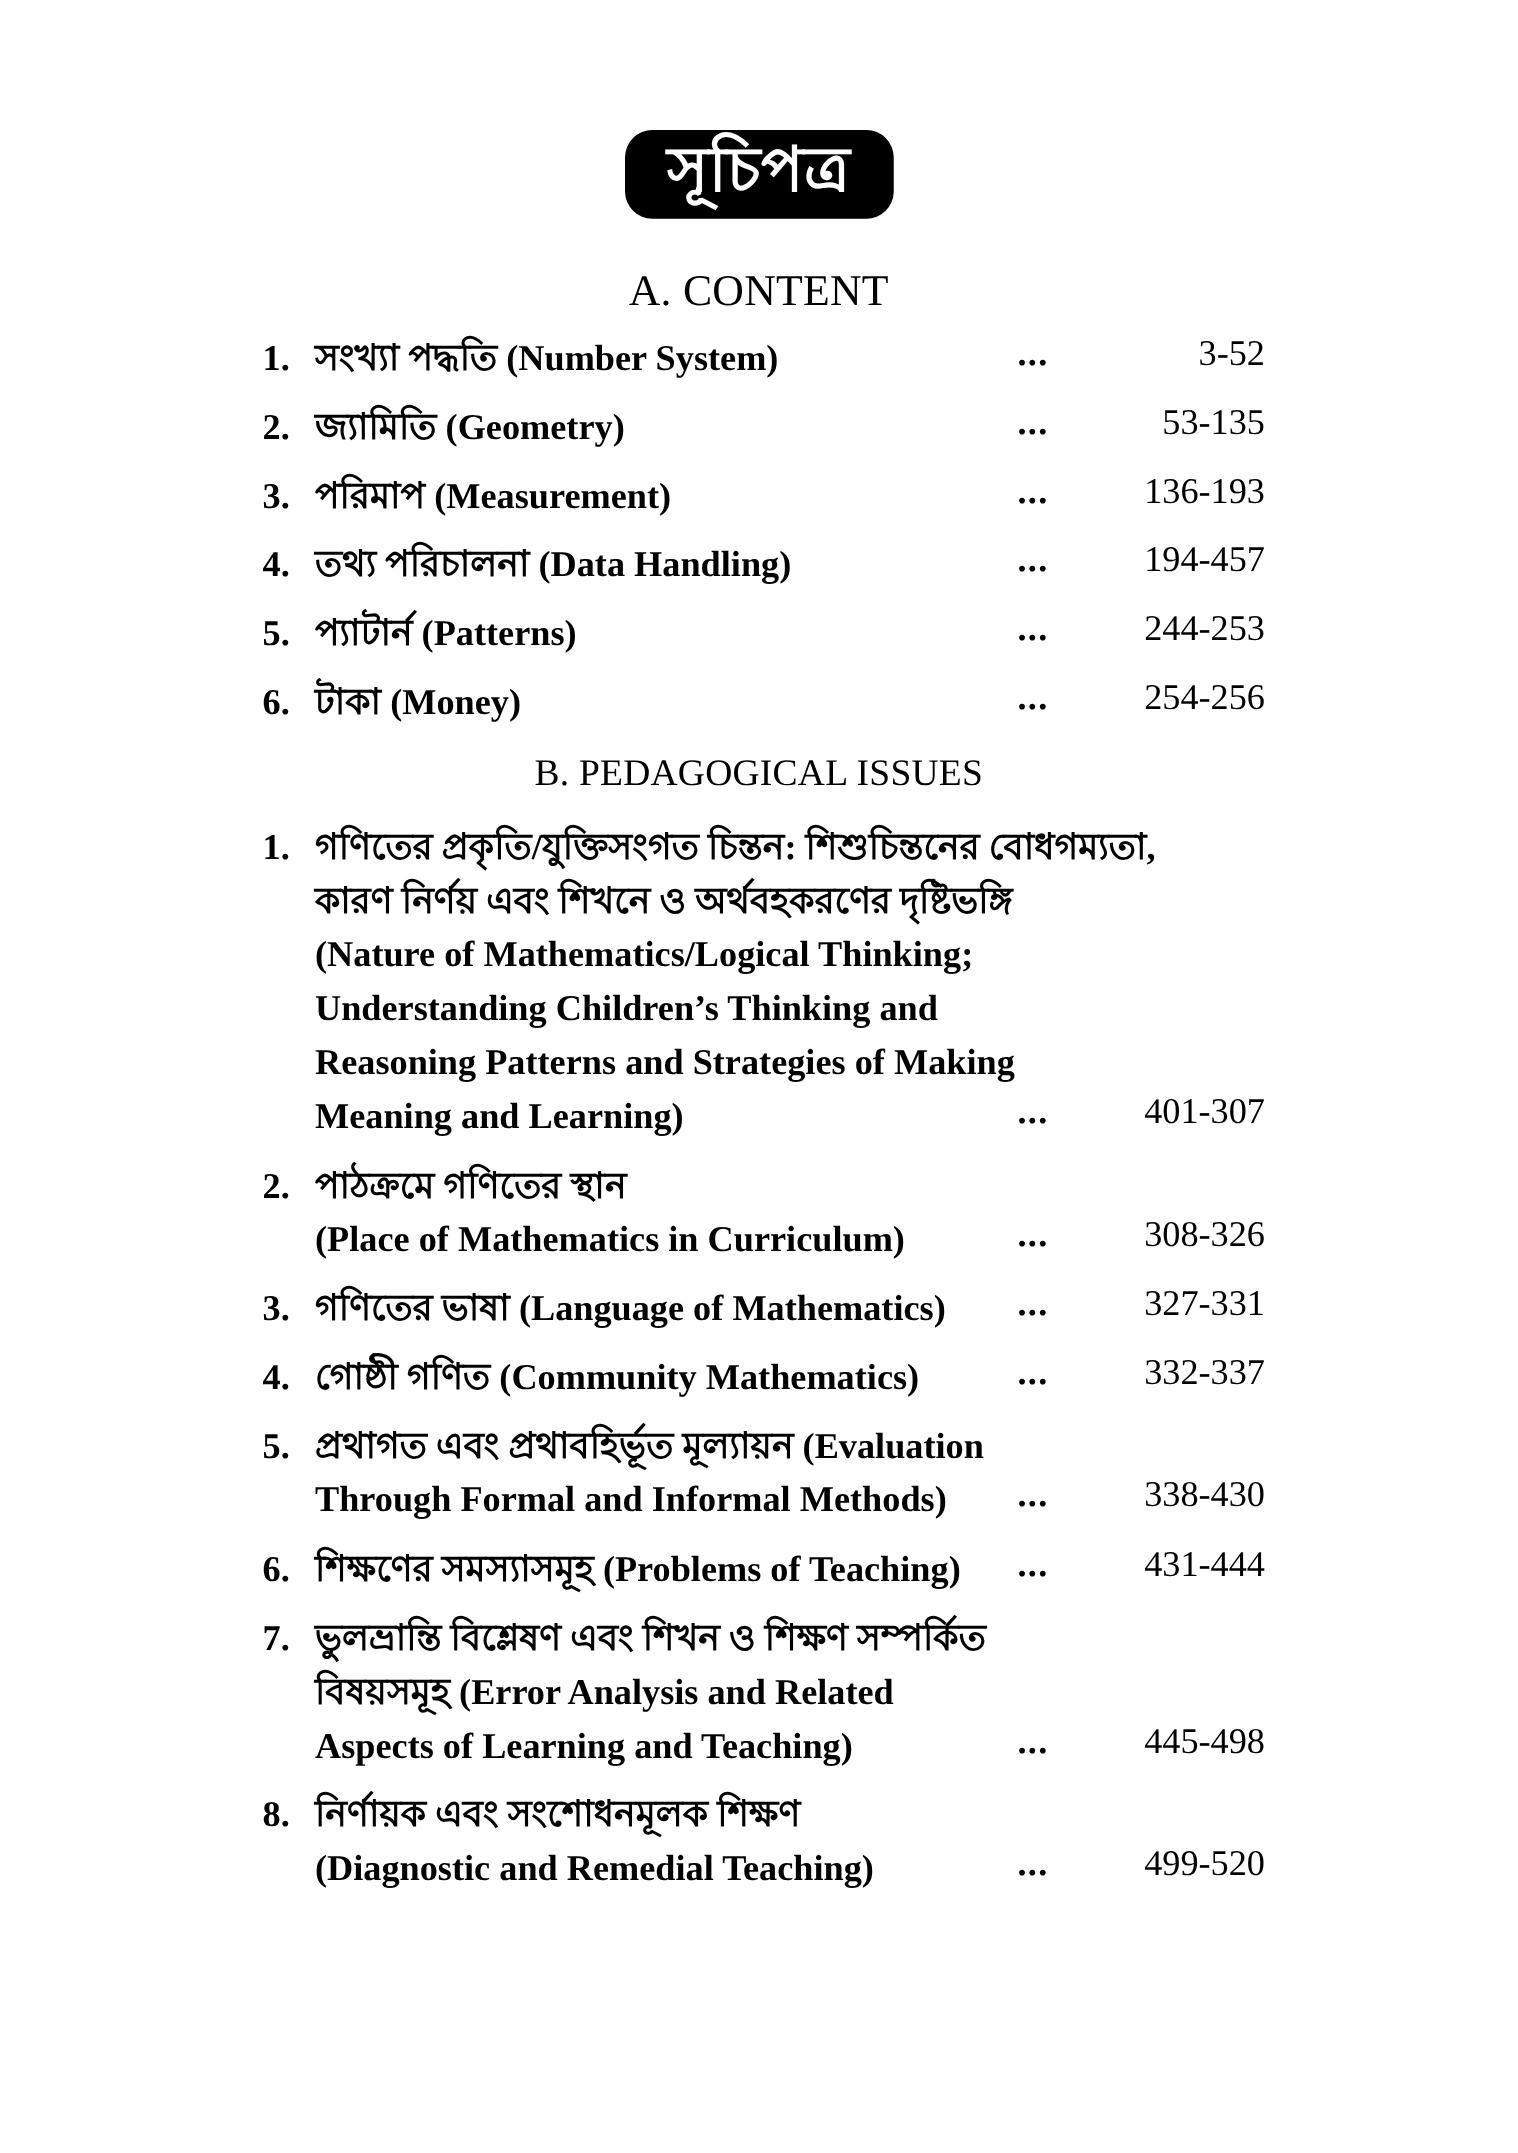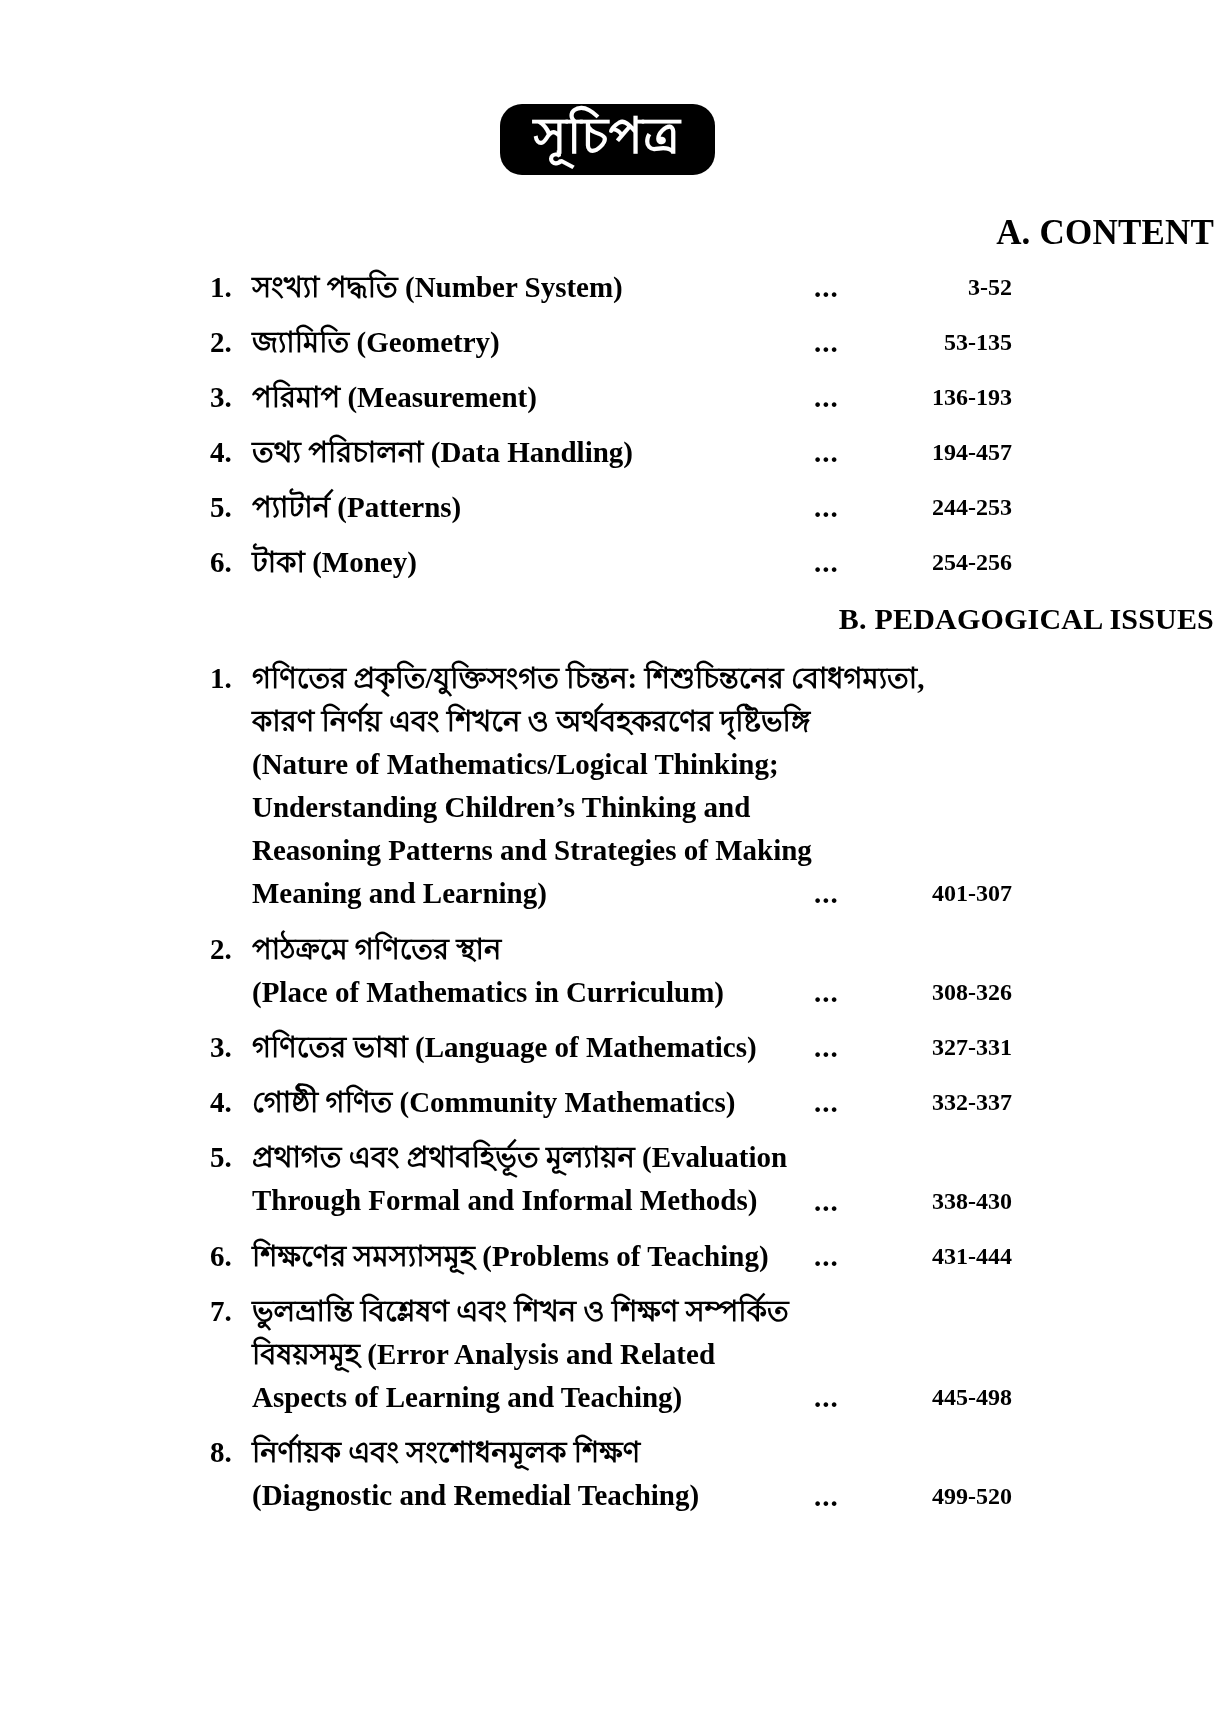--- a/index.html
+++ b/index.html
@@ -38,25 +38,25 @@
     padding: 6px 34px 12px 34px;
     font-size: 50px;
     line-height: 1.05;
     font-weight: 700;
     letter-spacing: 0.5px;
     font-family: "Liberation Serif", "DejaVu Serif", serif;
   }
 
   
   .section-heading {
-    text-align: right;
+    text-align: center;
     font-size: 35px;
-    font-weight: bold;
+    font-weight: normal;
     letter-spacing: 0.2px;
-    margin: 0;
+    margin: 16px;
   }
   #sec-a-heading { margin-top: 38px; margin-bottom: 14px; }
   #sec-b-heading { margin-top: 18px; margin-bottom: 22px; font-size: 30px; }
 
   
   .toc {
     margin: 0 auto;
     width: 810px;
     padding-left: 8px;
     box-sizing: border-box;
@@ -74,42 +74,42 @@
     font-size: 29px;
     font-weight: bold;
     text-align: left;
   }
   .toc-body {
     flex: 1 1 auto;
     min-width: 0;
   }
   .toc-line {
     display: flex;
-    align-items: center;
+    align-items: flex-start;
     width: 100%;
   }
   .toc-text {
     flex: 1 1 auto;
     font-size: 29px;
     font-weight: bold;
     line-height: 1.42;
     white-space: nowrap;
   }
   .toc-dots {
     flex: 0 0 68px;
     text-align: left;
     font-size: 29px;
     font-weight: bold;
     letter-spacing: 1px;
   }
   .toc-pages {
     flex: 0 0 130px;
     text-align: right;
-    font-size: 24px;
-    font-weight: bold;
+    font-size: 29px;
+    font-weight: normal;
     white-space: nowrap;
   }
   .spacer-dots, .spacer-pages { visibility: hidden; }
 
   
   #sec-b-list .toc-row { margin-bottom: 12px; }
   #sec-b-list .toc-line { margin-bottom: 2px; }
 </style>
 </head>
 <body>

